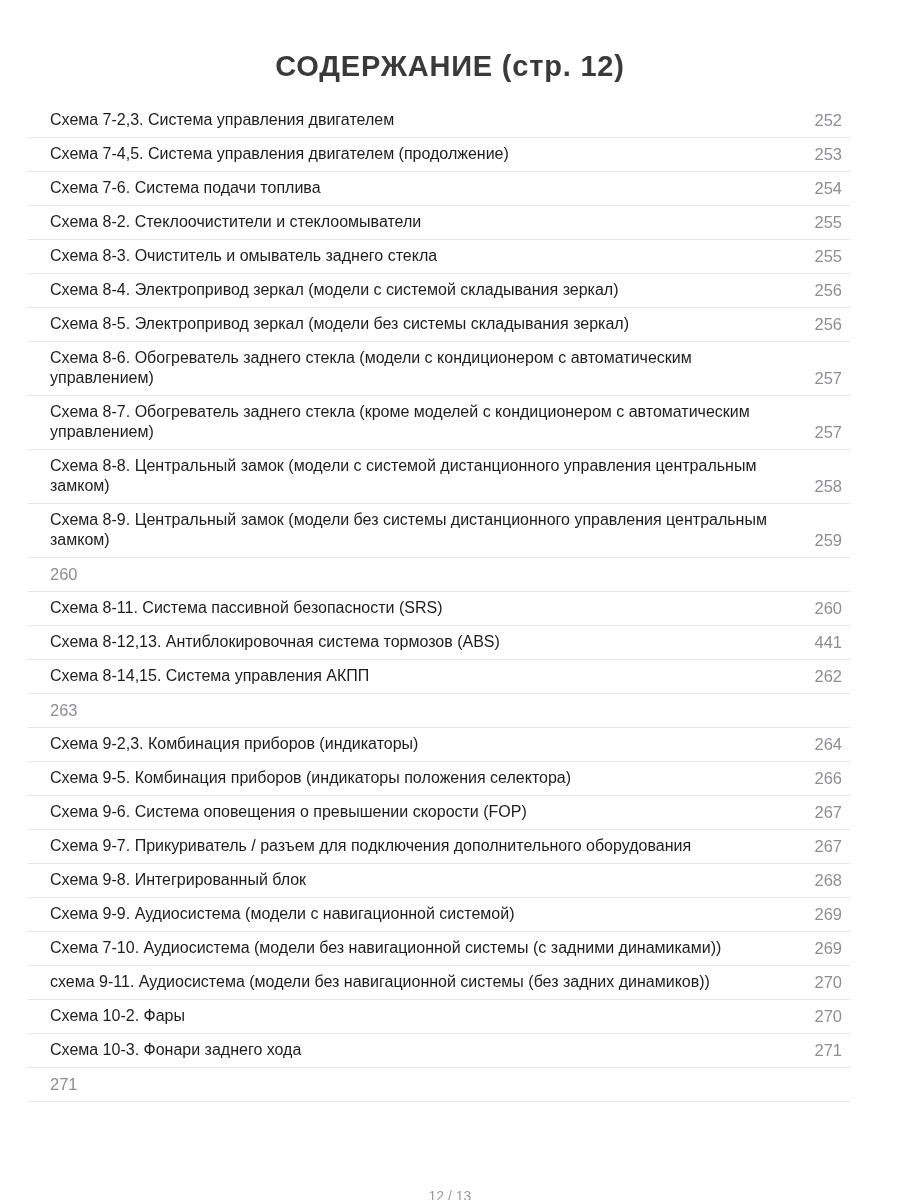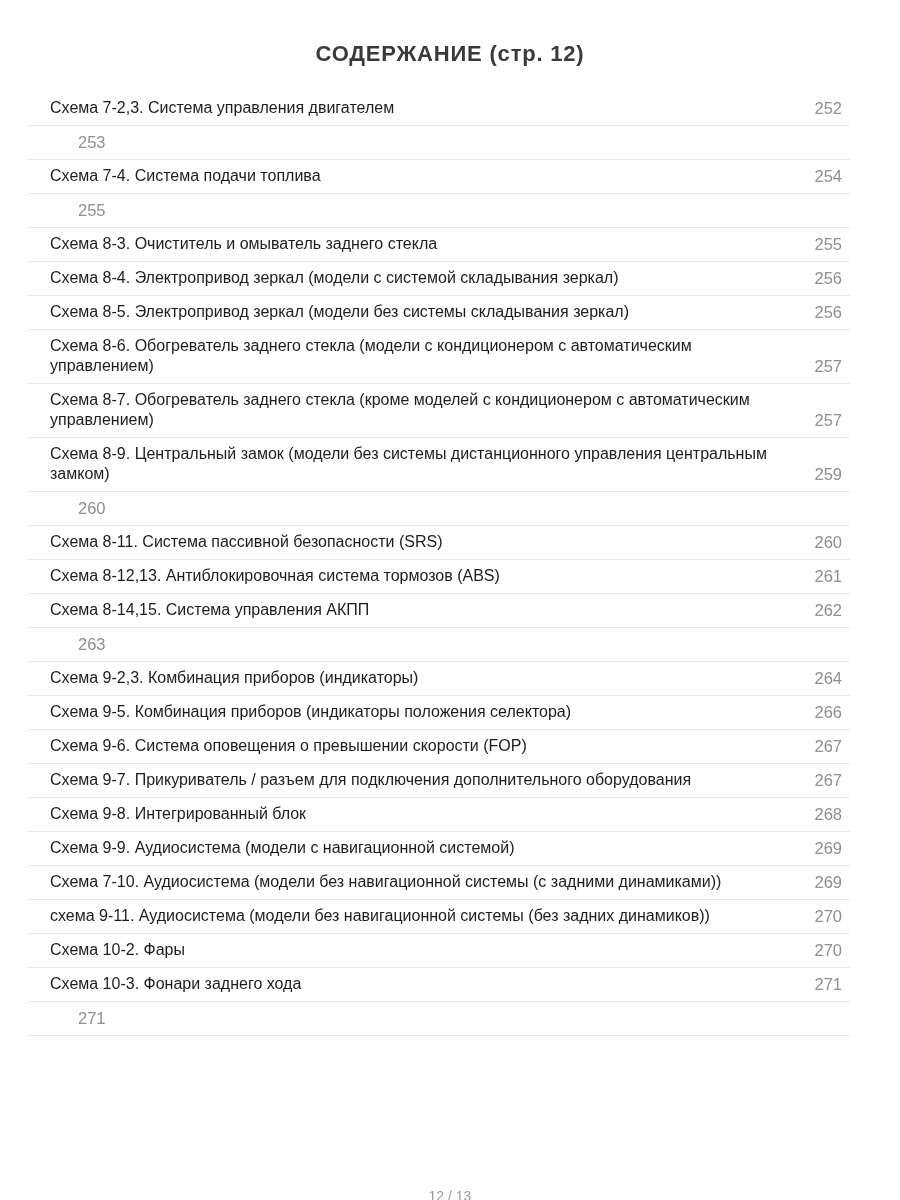--- a/index.html
+++ b/index.html
@@ -11,23 +11,23 @@
     --background:#ffffff;
   }
   html,body{margin:0;padding:0;}
   body{
     width:900px;height:1200px;overflow:hidden;position:relative;
     background:var(--background);
     font-family:"Liberation Sans", sans-serif;
     -webkit-font-smoothing:antialiased;
   }
   .page-title{
-    margin:0;padding:40px 0 0 0;
+    margin:12px;padding:40px 0 0 0;
     text-align:center;
-    font-size:22px;font-weight:700;letter-spacing:0.8px;
+    font-size:29px;font-weight:700;letter-spacing:0.8px;
     color:var(--title);
     line-height:28px;
   }
   .toc{
     margin:24px 50px 0 28px; 
   }
   .toc-row{
     display:flex;justify-content:space-between;align-items:flex-end;
     gap:16px;
     padding:6px 8px 7px 22px;
@@ -36,50 +36,51 @@
     color:var(--text);
   }
   .toc-label{
     flex:1 1 auto;
     max-width:736px;
   }
   .toc-page{
     flex:0 0 auto;
     color:var(--page-number);
     font-size:16.5px;
-    margin-left:28px;
   }
   .page-footer{
     position:absolute;left:0;right:0;top:1188px;
     text-align:center;
     font-size:14px;
     color:var(--footer-text);
   }
 </style>
 </head>
 <body>
 
 <h1 class="page-title">СОДЕРЖАНИЕ (стр. 12)</h1>
 
 <div class="toc">
   <div class="toc-row">
     <span class="toc-label">Схема 7-2,3. Система управления двигателем</span>
     <span class="toc-page">252</span>
   </div>
 
   <div class="toc-row">
+    <span class="toc-label">Схема 7-4,5. Система управления двигателем (продолжение)</span>
     <span class="toc-page">253</span>
   </div>
 
   <div class="toc-row">
-    <span class="toc-label">Схема 7-4. Система подачи топлива</span>
+    <span class="toc-label">Схема 7-6. Система подачи топлива</span>
     <span class="toc-page">254</span>
   </div>
 
   <div class="toc-row">
+    <span class="toc-label">Схема 8-2. Стеклоочистители и стеклоомыватели</span>
     <span class="toc-page">255</span>
   </div>
 
   <div class="toc-row">
     <span class="toc-label">Схема 8-3. Очиститель и омыватель заднего стекла</span>
     <span class="toc-page">255</span>
   </div>
 
   <div class="toc-row">
     <span class="toc-label">Схема 8-4. Электропривод зеркал (модели с системой складывания зеркал)</span>
@@ -94,38 +95,42 @@
   <div class="toc-row">
     <span class="toc-label">Схема 8-6. Обогреватель заднего стекла (модели с кондиционером с автоматическим управлением)</span>
     <span class="toc-page">257</span>
   </div>
 
   <div class="toc-row">
     <span class="toc-label">Схема 8-7. Обогреватель заднего стекла (кроме моделей с кондиционером с автоматическим управлением)</span>
     <span class="toc-page">257</span>
   </div>
 
+  <div class="toc-row">
+    <span class="toc-label">Схема 8-8. Центральный замок (модели с системой дистанционного управления центральным замком)</span>
+    <span class="toc-page">258</span>
+  </div>
 
   <div class="toc-row">
     <span class="toc-label">Схема 8-9. Центральный замок (модели без системы дистанционного управления центральным замком)</span>
     <span class="toc-page">259</span>
   </div>
 
   <div class="toc-row">
     <span class="toc-page">260</span>
   </div>
 
   <div class="toc-row">
     <span class="toc-label">Схема 8-11. Система пассивной безопасности (SRS)</span>
     <span class="toc-page">260</span>
   </div>
 
   <div class="toc-row">
     <span class="toc-label">Схема 8-12,13. Антиблокировочная система тормозов (ABS)</span>
-    <span class="toc-page">261</span>
+    <span class="toc-page">441</span>
   </div>
 
   <div class="toc-row">
     <span class="toc-label">Схема 8-14,15. Система управления АКПП</span>
     <span class="toc-page">262</span>
   </div>
 
   <div class="toc-row">
     <span class="toc-page">263</span>
   </div>

